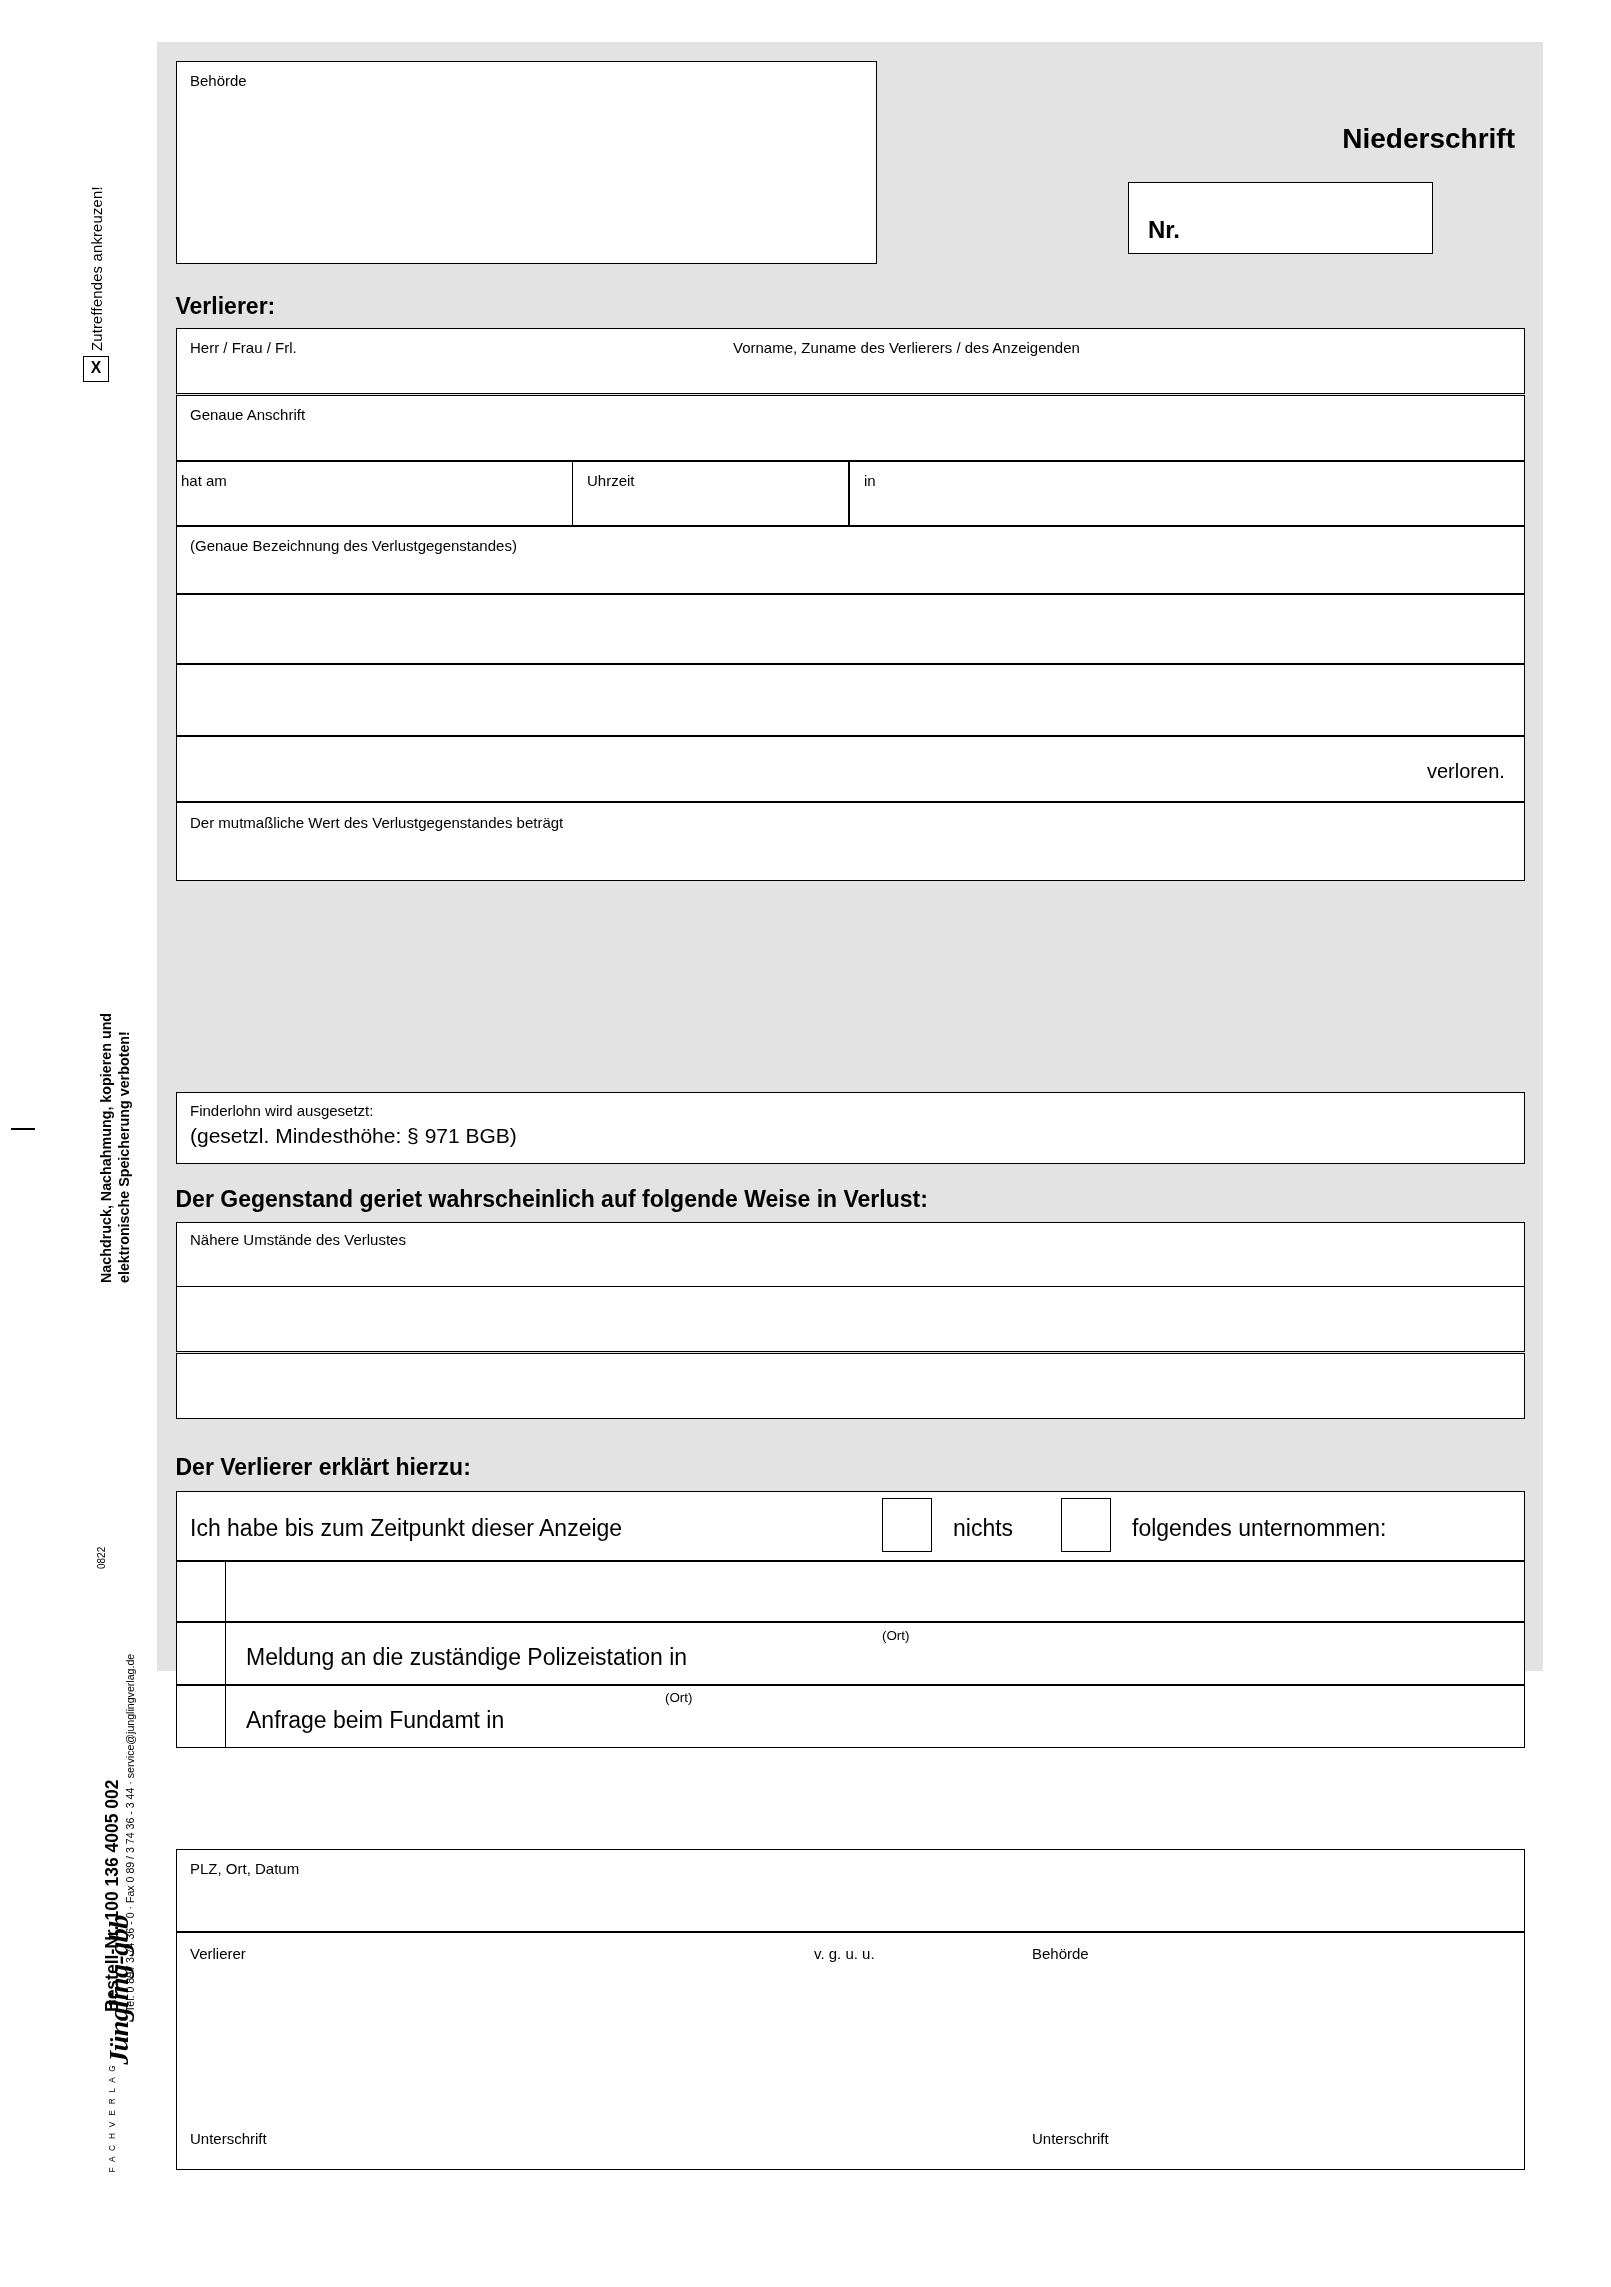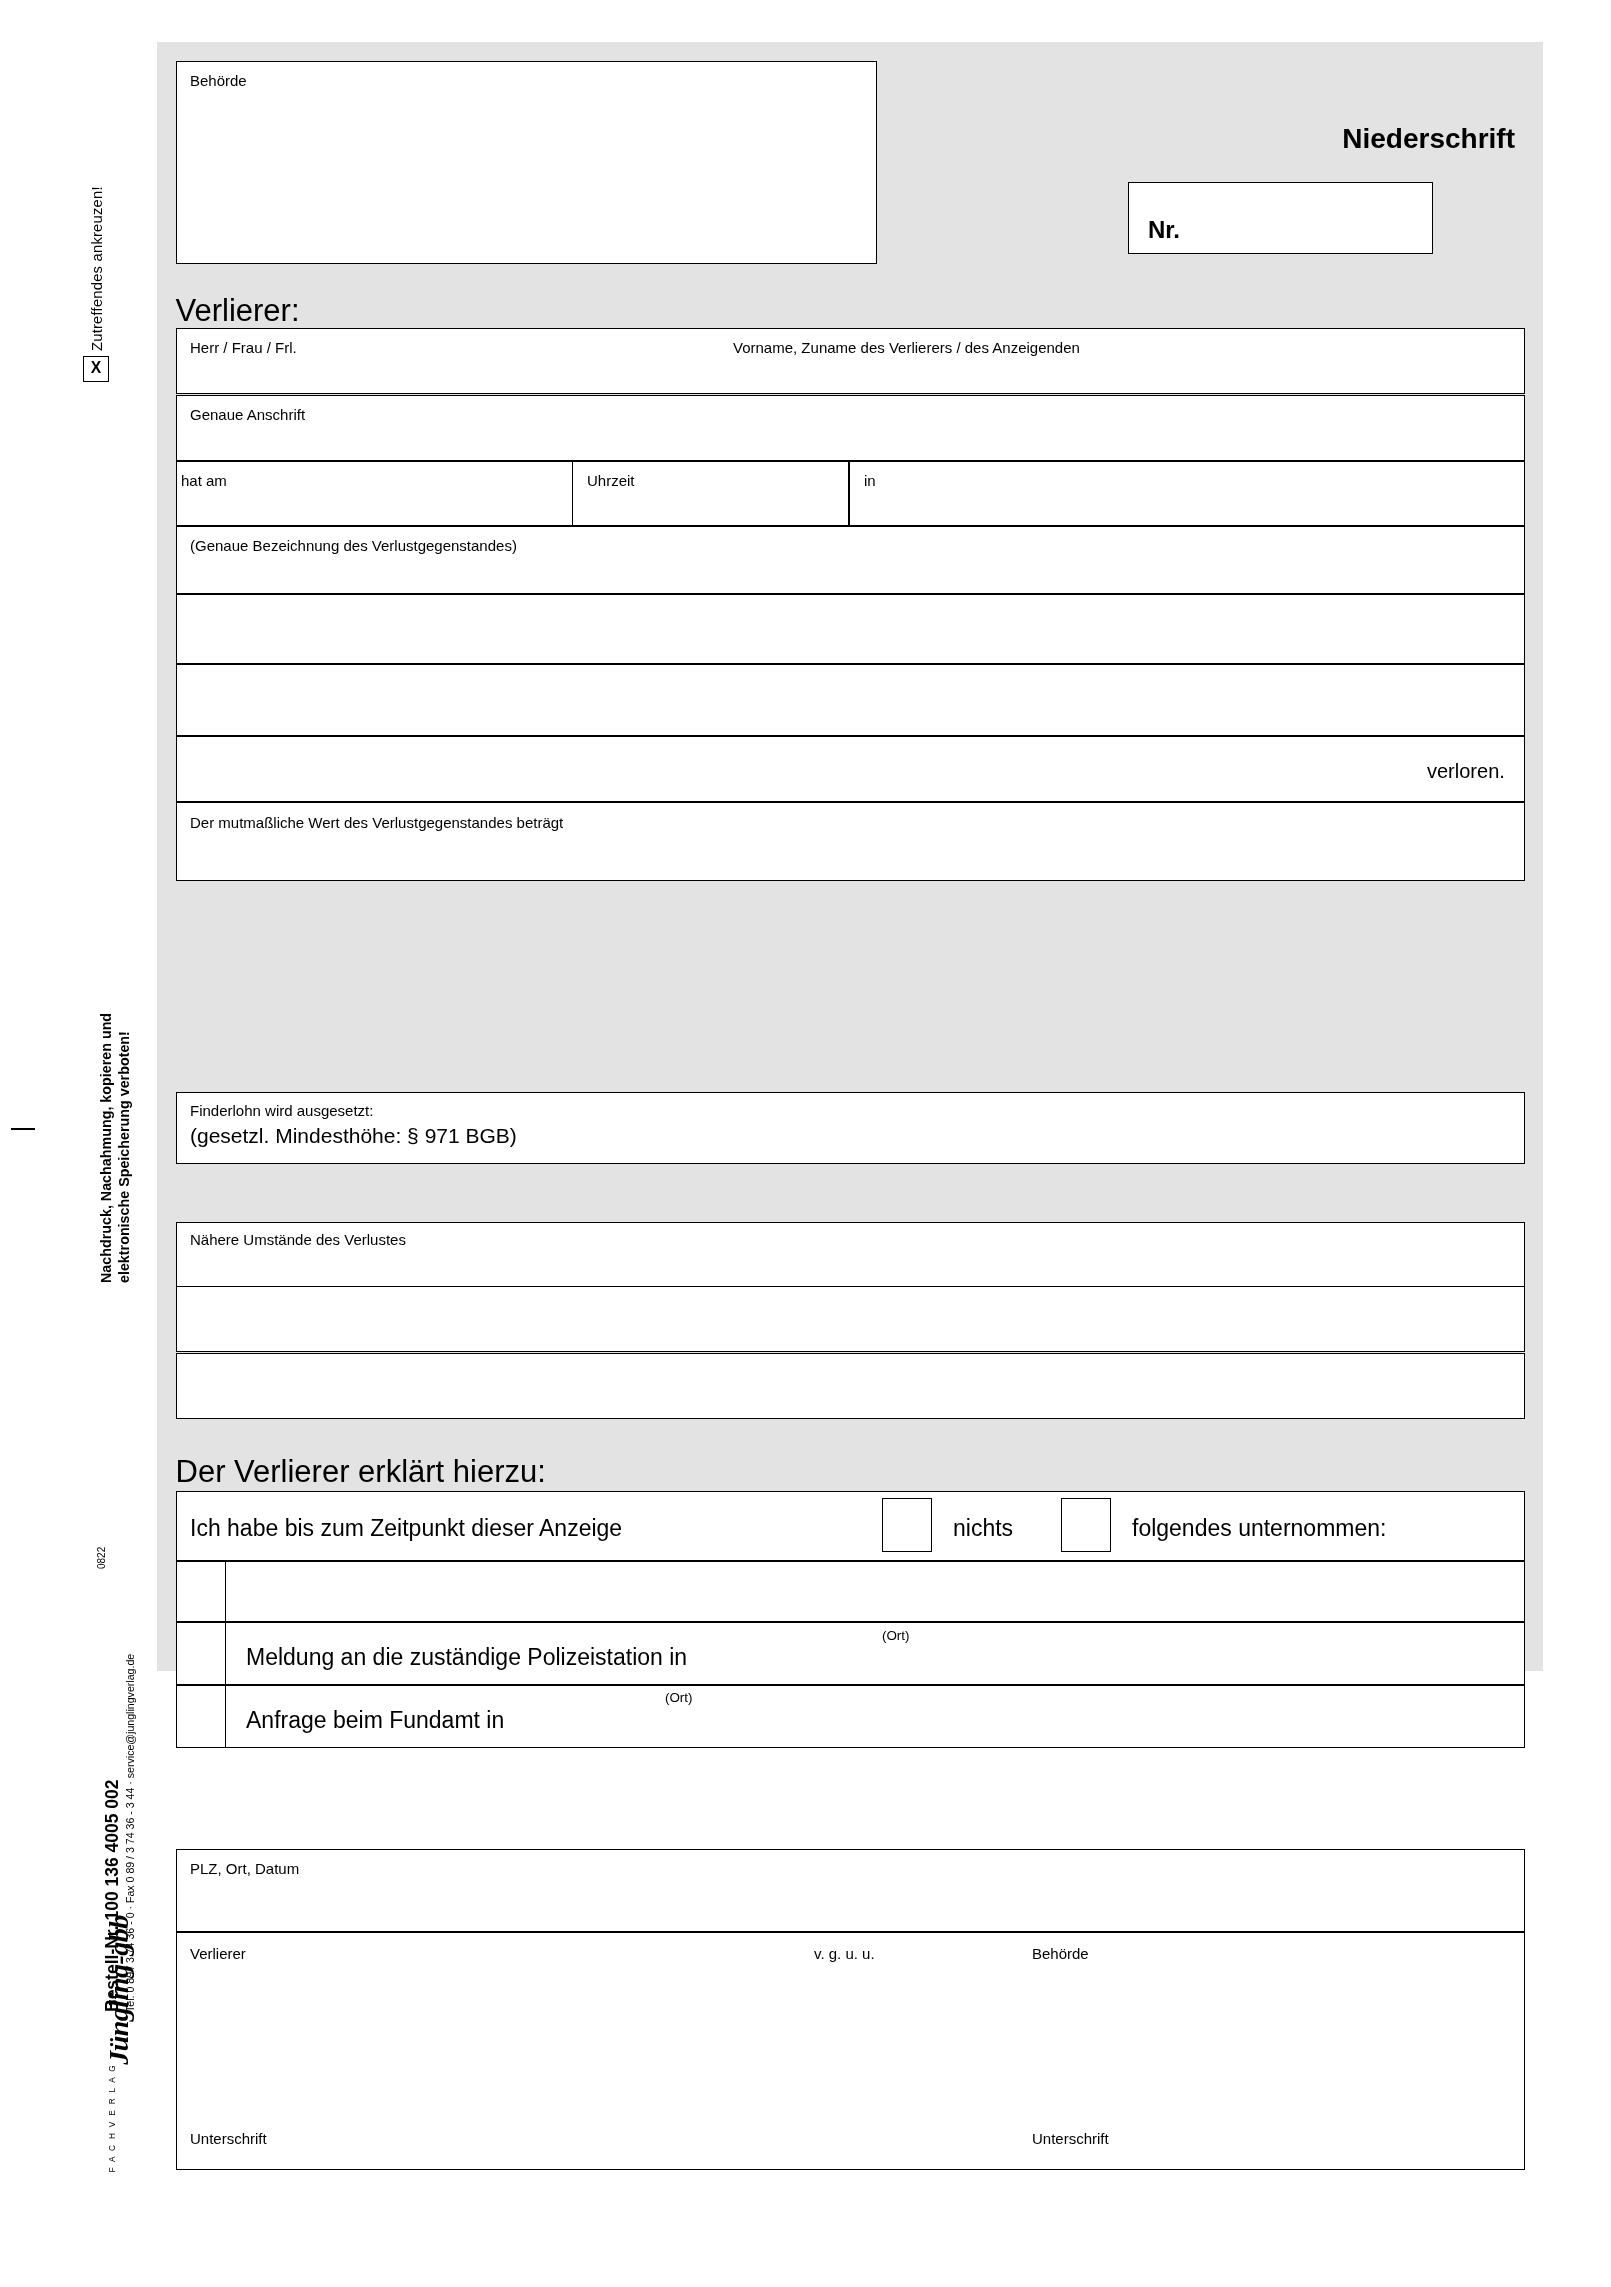--- a/index.html
+++ b/index.html
@@ -160,22 +160,22 @@
     font-weight: bold;
   }
   .nr-label {
     position: absolute;
     font-size: 24px;
     font-weight: bold;
   }
 
   .section-head {
     position: absolute;
-    font-size: 31px;
-    font-weight: normal;
+    font-size: 23px;
+    font-weight: bold;
     white-space: nowrap;
   }
   .big-text {
     position: absolute;
     font-size: 23px;
     white-space: nowrap;
   }
   .bold-stmt {
     position: absolute;
     font-size: 21px;
@@ -264,20 +264,21 @@
   <div class="box" style="left:18.5px; top:694px; width:1349px; height:66px;"></div>
   <div class="right-text" style="left:1227px; top:718px;margin-left:43px;">verloren.</div>
 
   <div class="box" style="left:18.5px; top:760px; width:1349px; height:79px;"></div>
   <div class="lbl" style="left:33px; top:772px;">Der mutmaßliche Wert des Verlustgegenstandes beträgt</div>
 
   <div class="box" style="left:18.5px; top:1050px; width:1349px; height:72px;"></div>
   <div class="lbl" style="left:33px; top:1060px;">Finderlohn wird ausgesetzt:</div>
   <div class="big-text" style="left:33px; top:1082px; font-size:21px;">(gesetzl. Mindesthöhe: § 971 BGB)</div>
 
+  <div class="section-head" style="left:18.5px; top:1144px;">Der Gegenstand geriet wahrscheinlich auf folgende Weise in Verlust:</div>
 
   <div class="box" style="left:18.5px; top:1180px; width:1349px; height:65px;"></div>
   <div class="lbl" style="left:33px; top:1189px;">Nähere Umstände des Verlustes</div>
 
   <div class="box" style="left:18.5px; top:1244px; width:1349px; height:66px;"></div>
   <div class="box" style="left:18.5px; top:1311px; width:1349px; height:66px;"></div>
 
   <div class="section-head" style="left:18.5px; top:1412px;">Der Verlierer erklärt hierzu:</div>
 
   <div class="box" style="left:18.5px; top:1449px; width:1349px; height:70px;"></div>

